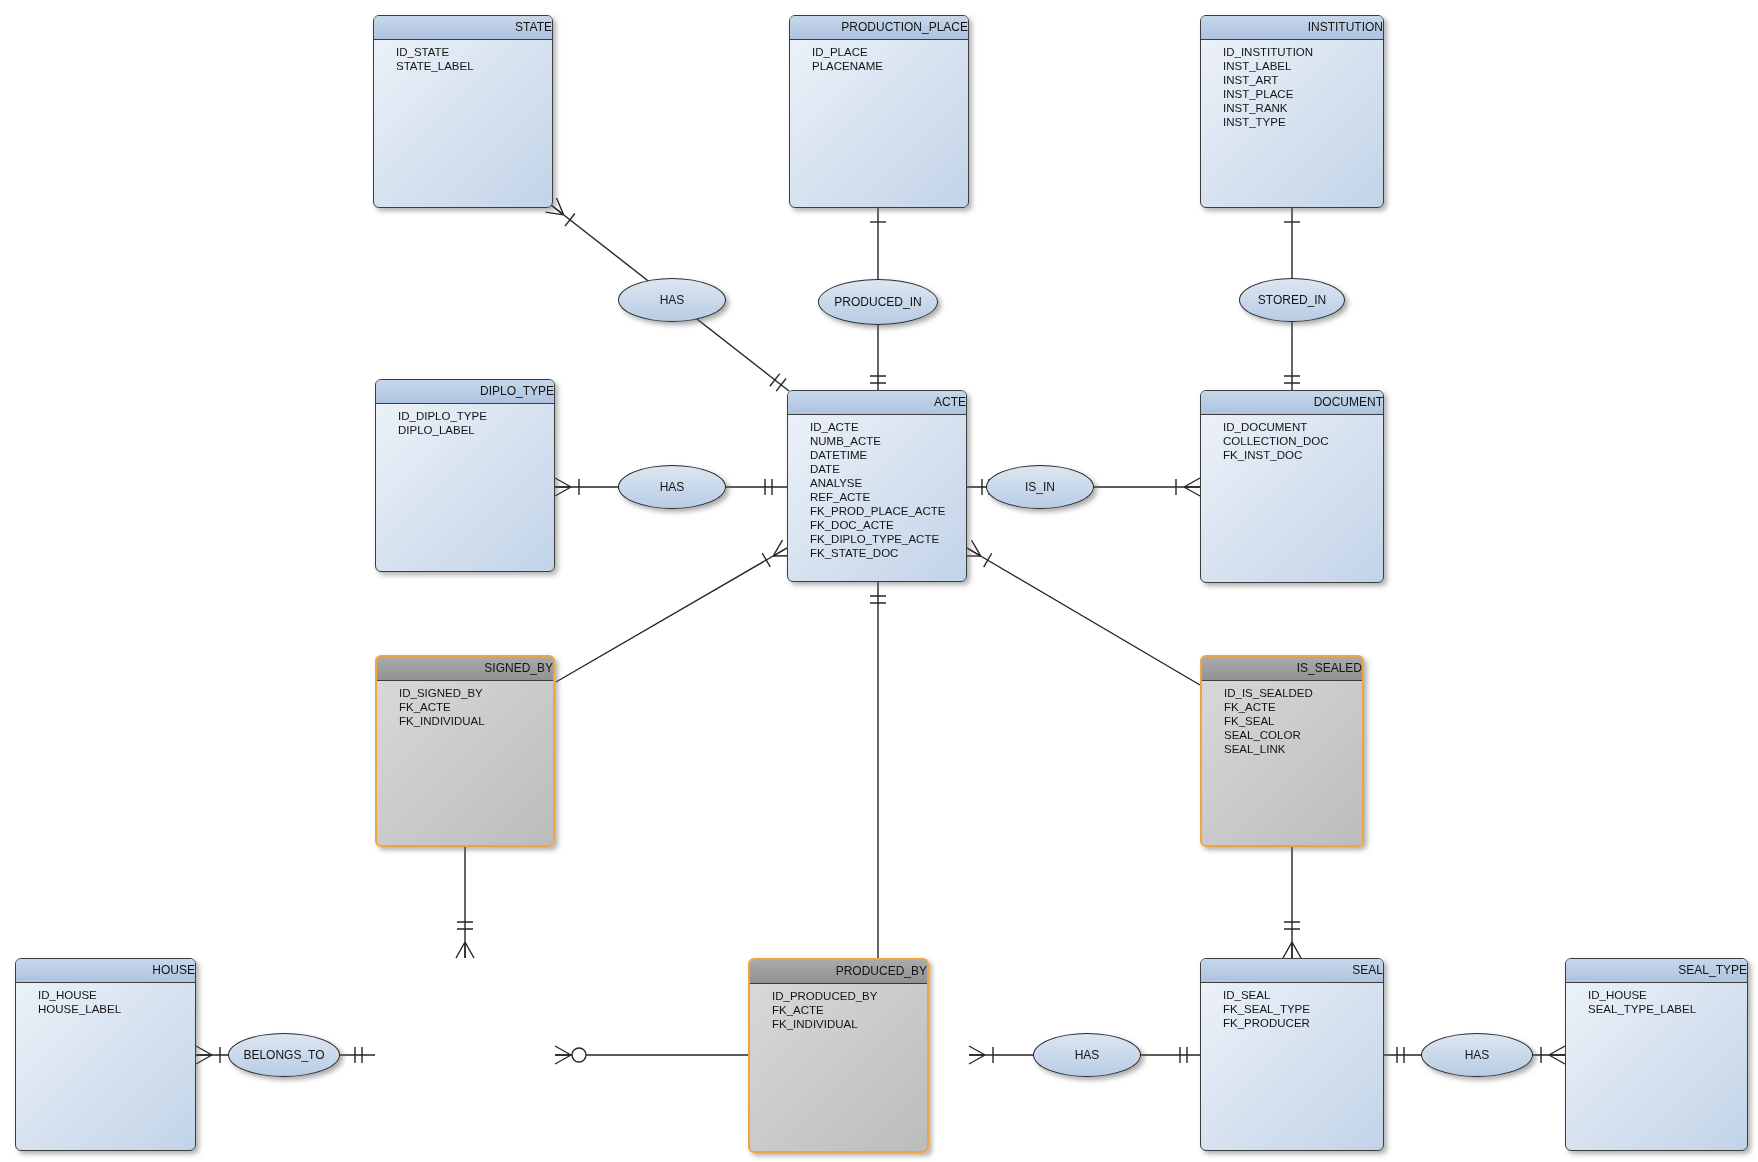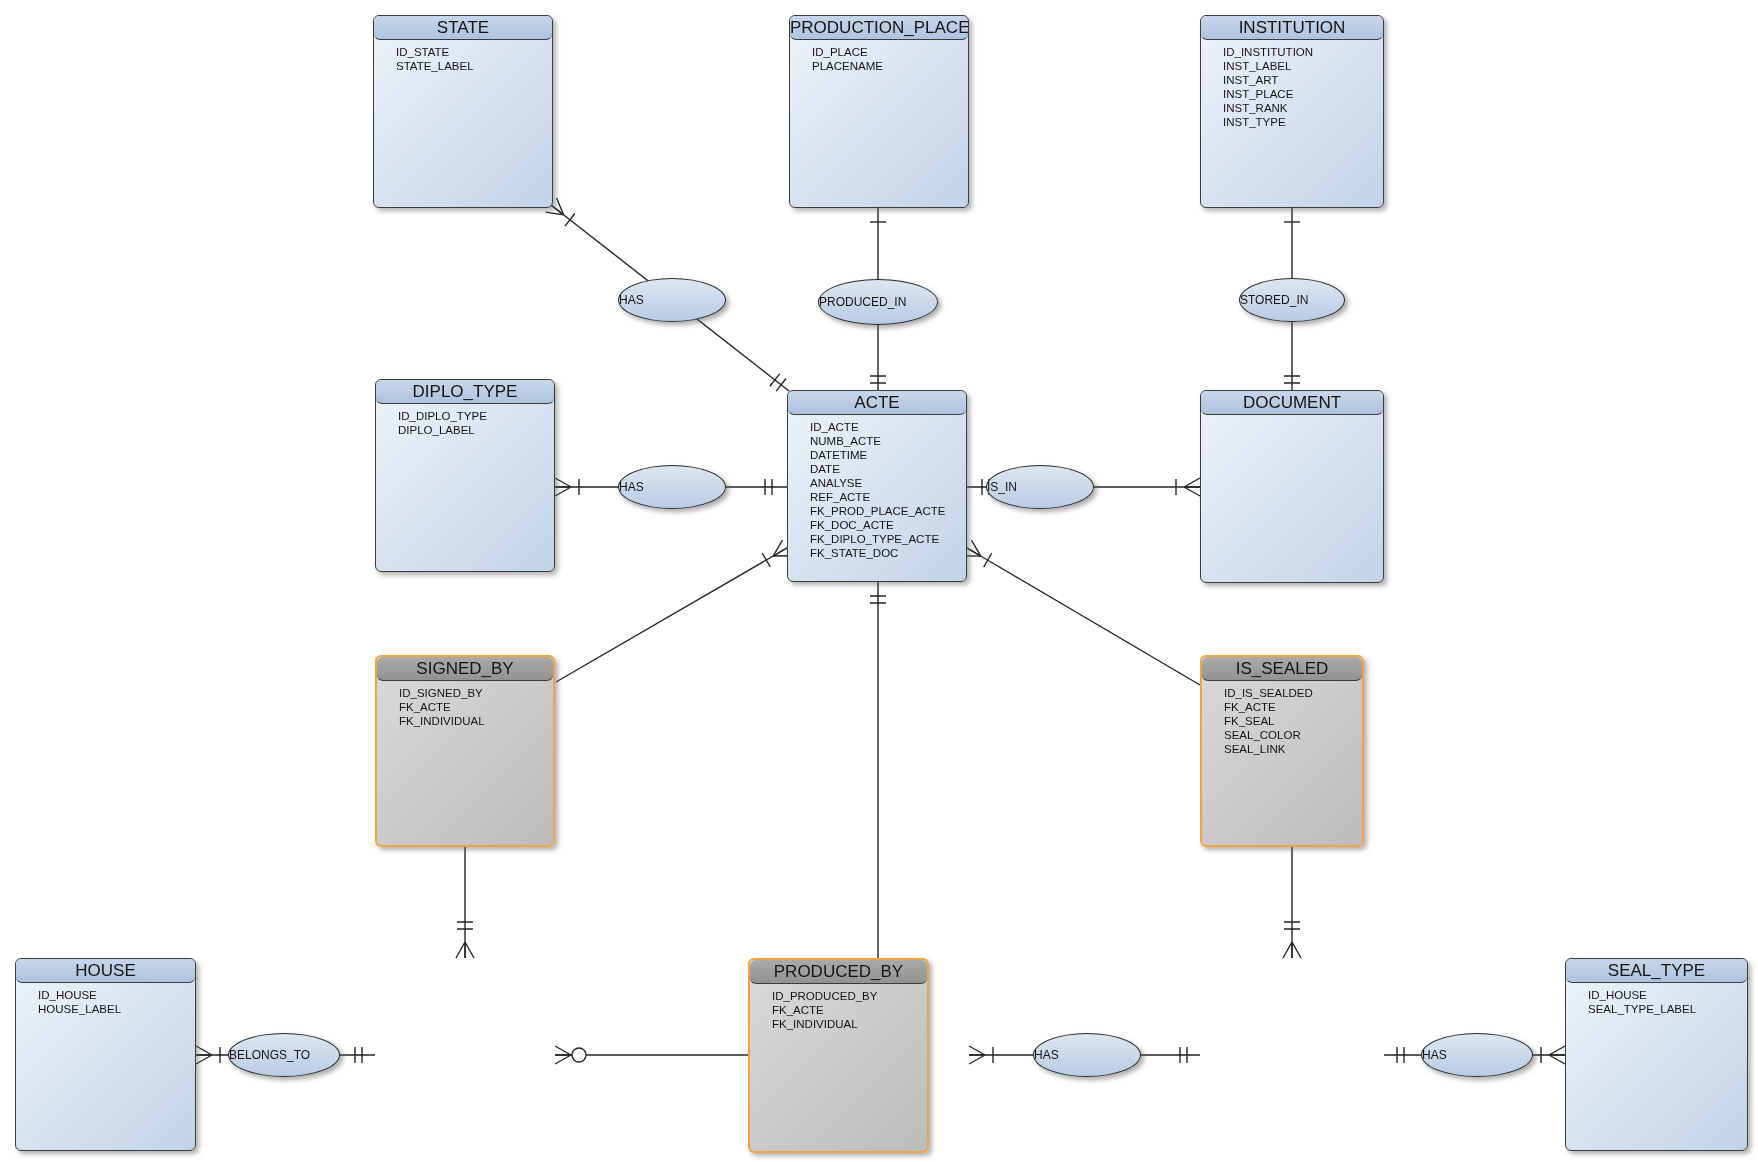--- a/index.html
+++ b/index.html
@@ -14,40 +14,40 @@
   .entity {
     position:absolute; box-sizing:border-box;
     border:1px solid #3c3c3c; border-radius:6px;
     background:linear-gradient(135deg,#eef3f9 0%,#c2d3e8 100%);
     box-shadow:3px 3px 5px rgba(100,100,100,.5);
     overflow:hidden;
   }
   .ehead {
     height:23px; line-height:23px; border-bottom:1px solid #3c3c3c;
     background:linear-gradient(180deg,#c7d7ea 0%,#adc3df 100%);
-    text-align:center; font-size:17px; white-space:nowrap;border-radius:6px;
+    text-align:right; font-size:12px; white-space:nowrap;
   }
   .ebody { padding:5px 22px; font-size:11.5px; line-height:14px; }
   .attr { white-space:nowrap; }
 
   .entity.junction {
     border:2px solid #f0a43e;
     background:linear-gradient(135deg,#dadada 0%,#bcbcbc 100%);
   }
   .entity.junction .ehead {
     background:linear-gradient(180deg,#aaaaaa 0%,#929292 100%);
     border-bottom:1px solid #3c3c3c;
   }
 
   .rel {
     position:absolute; box-sizing:border-box;
     border:1.4px solid #2b2b2b; border-radius:50%;
     background:linear-gradient(180deg,#dde6f2 0%,#b7cce4 100%);
     box-shadow:3px 3px 5px rgba(100,100,100,.55);
-    display:flex; align-items:center; justify-content:flex-start;
+    display:flex; align-items:center; justify-content:center;
     font-size:12px; white-space:nowrap;
   }
 </style>
 </head>
 <body>
 
 <div id="canvas">
 
   <svg class="wires" width="1758" height="1162" viewBox="0 0 1758 1162">
     <g class="stroke">
@@ -215,20 +215,25 @@
         <div class="attr">REF_ACTE</div>
         <div class="attr">FK_PROD_PLACE_ACTE</div>
         <div class="attr">FK_DOC_ACTE</div>
         <div class="attr">FK_DIPLO_TYPE_ACTE</div>
         <div class="attr">FK_STATE_DOC</div>
       </div>
   </div>
 
   <div class="entity" style="left:1200px;top:390px;width:184px;height:193px">
     <div class="ehead">DOCUMENT</div>
+    <div class="ebody">
+        <div class="attr">ID_DOCUMENT</div>
+        <div class="attr">COLLECTION_DOC</div>
+        <div class="attr">FK_INST_DOC</div>
+      </div>
   </div>
 
   <div class="entity junction" style="left:375px;top:655px;width:180px;height:192px">
     <div class="ehead">SIGNED_BY</div>
     <div class="ebody">
         <div class="attr">ID_SIGNED_BY</div>
         <div class="attr">FK_ACTE</div>
         <div class="attr">FK_INDIVIDUAL</div>
       </div>
   </div>
@@ -255,20 +260,28 @@
 
   <div class="entity junction" style="left:748px;top:958px;width:181px;height:195px">
     <div class="ehead">PRODUCED_BY</div>
     <div class="ebody">
         <div class="attr">ID_PRODUCED_BY</div>
         <div class="attr">FK_ACTE</div>
         <div class="attr">FK_INDIVIDUAL</div>
       </div>
   </div>
 
+  <div class="entity" style="left:1200px;top:958px;width:184px;height:193px">
+    <div class="ehead">SEAL</div>
+    <div class="ebody">
+        <div class="attr">ID_SEAL</div>
+        <div class="attr">FK_SEAL_TYPE</div>
+        <div class="attr">FK_PRODUCER</div>
+      </div>
+  </div>
 
   <div class="entity" style="left:1565px;top:958px;width:183px;height:193px">
     <div class="ehead">SEAL_TYPE</div>
     <div class="ebody">
         <div class="attr">ID_HOUSE</div>
         <div class="attr">SEAL_TYPE_LABEL</div>
       </div>
   </div>
 
   <div class="rel" style="left:618px;top:278px;width:108px;height:44px">

